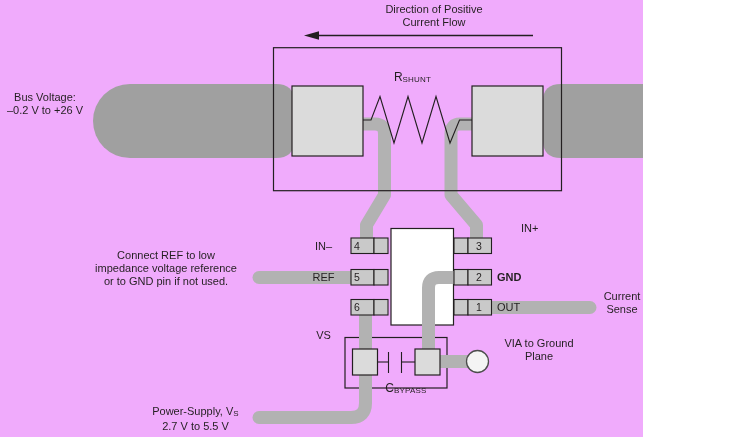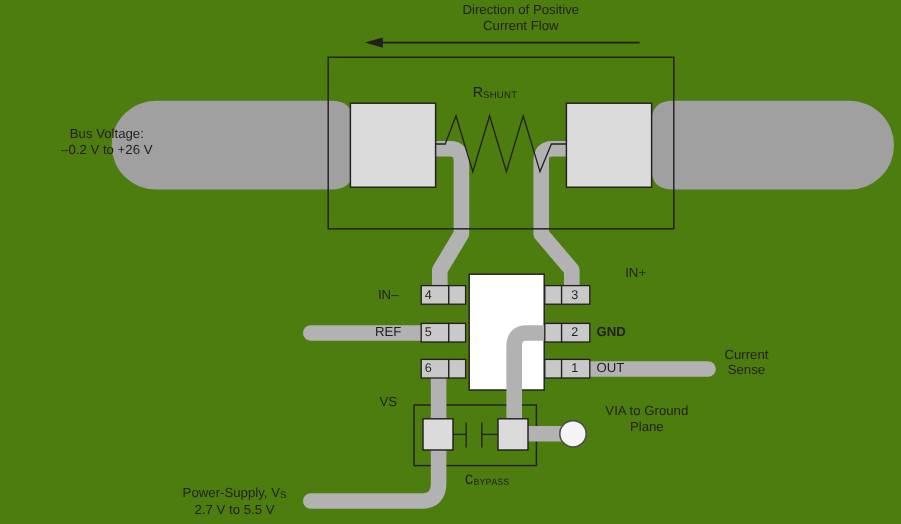--- a/index.html
+++ b/index.html
@@ -1,17 +1,17 @@
 <!DOCTYPE html>
 <html><head>
 <meta charset="utf-8">
 <style>
   html,body{margin:0;padding:0;background:#fff;}
   .canvas{
-    position:relative;width:751px;height:437px;background:#4d7c0f;overflow:hidden;
+    position:relative;width:643px;height:437px;background:#f0abfc;overflow:hidden;
     font-family:"Liberation Sans","DejaVu Sans",sans-serif;color:#231f20;
   }
   .canvas svg{position:absolute;left:0;top:0;}
   .txt{position:absolute;font-size:11px;line-height:13px;text-align:center;white-space:nowrap;}
   .txt.right{text-align:center;}
   .txt.left{text-align:left;}
   .refdes{font-size:12px;}
   .sub{font-size:8px;vertical-align:-1px;letter-spacing:0.2px;}
   .pinnum{font-size:10.5px;line-height:13px;}
 </style>
@@ -75,29 +75,34 @@
 
     <line x1="310" y1="35.5" x2="533" y2="35.5" stroke="#231f20" stroke-width="1.3"></line>
     <polygon points="304,35.5 319,31.2 319,39.8" fill="#231f20"></polygon>
   </svg>
 
   <div class="txt" style="left:323px;top:3px;width:222px;">
     <div>Direction of Positive</div>
     <div>Current Flow</div>
   </div>
 
-  <div class="txt" style="left:0px;top:106px;width:90px;padding-left:44px;">
+  <div class="txt" style="left:0px;top:91px;width:90px;">
     <div>Bus Voltage:</div>
     <div>–0.2 V to +26 V</div>
   </div>
 
   <div class="txt refdes" style="left:375px;top:71px;width:75px;">
     <span>R</span><span class="sub">SHUNT</span>
   </div>
 
+  <div class="txt" style="left:60px;top:249px;width:212px;">
+    <div>Connect REF to low</div>
+    <div>impedance voltage reference</div>
+    <div>or to GND pin if not used.</div>
+  </div>
 
   <div class="txt right" style="left:300px;top:239.5px;width:47px;">IN–</div>
   <div class="txt right" style="left:300px;top:271px;width:47px;">REF</div>
   <div class="txt right" style="left:300px;top:301px;width:47px;margin-top:28px;">VS</div>
 
   <div class="txt left" style="left:497px;top:222px;width:52px;margin-left:24px;">IN+</div>
   <div class="txt left" style="left:497px;top:271px;width:52px;font-weight:bold;">GND</div>
   <div class="txt left" style="left:497px;top:301px;width:52px;">OUT</div>
 
   <div class="txt left pinnum" style="left:354px;top:239.5px;width:14px;">4</div>
@@ -110,21 +115,21 @@
   <div class="txt" style="left:494px;top:337px;width:90px;">
     <div>VIA to Ground</div>
     <div>Plane</div>
   </div>
 
   <div class="txt" style="left:587px;top:290px;width:70px;">
     <div>Current</div>
     <div>Sense</div>
   </div>
 
-  <div class="txt refdes" style="left:367px;top:394px;width:78px;font-family:Liberation Mono, monospace;">
+  <div class="txt refdes" style="left:367px;top:382px;width:78px;">
     <span>C</span><span class="sub">BYPASS</span>
   </div>
 
   <div class="txt" style="left:118px;top:405px;width:155px;">
     <div><span>Power-Supply, V</span><span class="sub">S</span></div>
     <div>2.7 V to 5.5 V</div>
   </div>
 
 </div>
 

